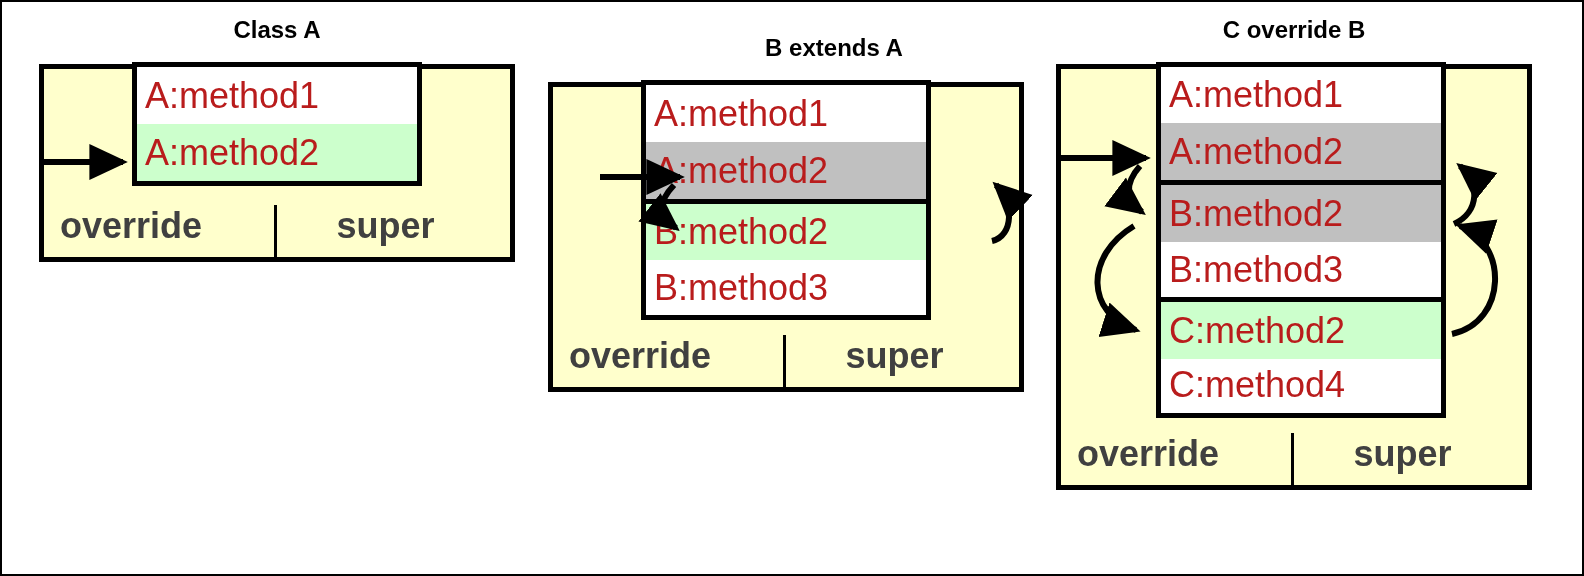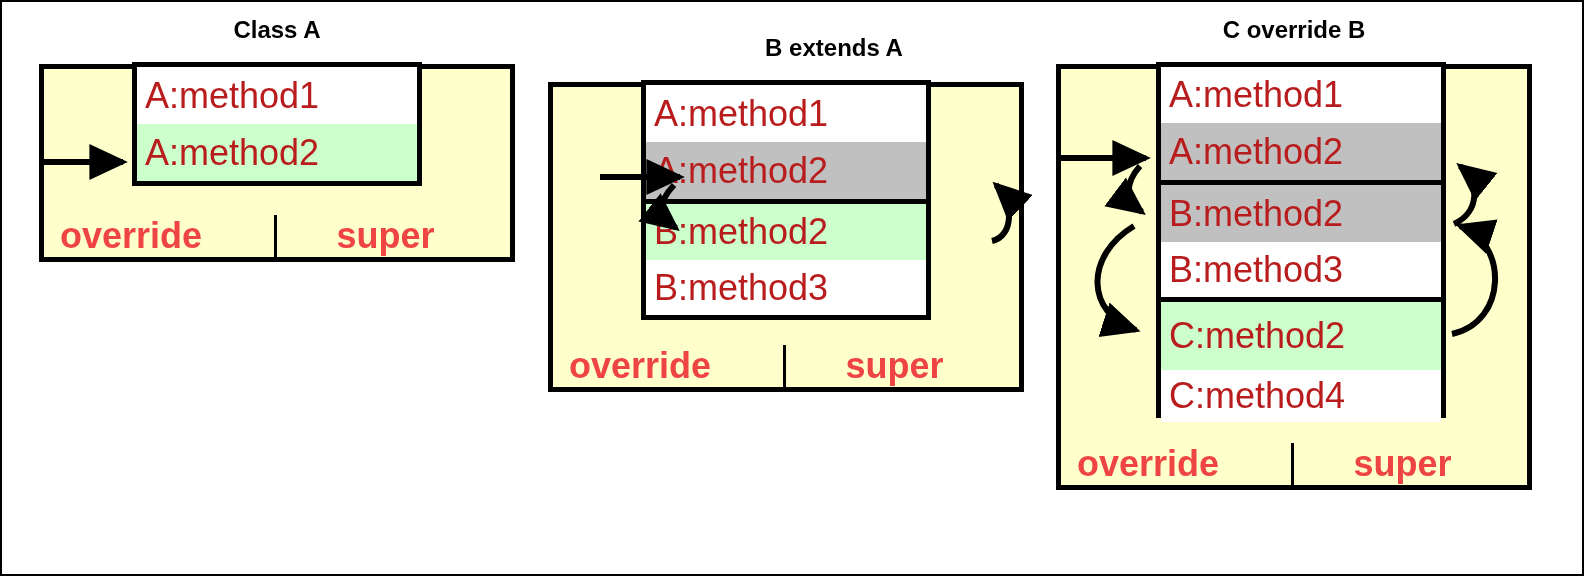--- a/index.html
+++ b/index.html
@@ -50,22 +50,22 @@
     left: 0;
     bottom: 0;
     width: 100%;
     display: flex;
     align-items: flex-end;
   }
   .outer-col {
     box-sizing: border-box;
     font-size: 36px;
     font-weight: bold;
-    color: #ef4444;
-    padding-bottom: 0;
+    color: #404040;
+    padding-bottom: 10px;
     white-space: nowrap;
   }
   .outer-col.override {
     flex: 0 0 50%;
     text-align: left;
     padding-left: 16px;
     border-right: 3px solid #000000;
   }
   .outer-col.super {
     flex: 1 1 auto;
@@ -184,21 +184,21 @@
         <div class="outer-col override">override</div>
         <div class="outer-col super">super</div>
       </div>
     </div>
 
     <div class="method-box" style="left:100px; top:58px; width:290px; height:356px;">
       <div class="method-row bg-white" style="height:56px;">A:method1</div>
       <div class="method-row bg-gray sep-below" style="height:62px;">A:method2</div>
       <div class="method-row bg-gray" style="height:57px;">B:method2</div>
       <div class="method-row bg-white sep-below" style="height:60px;">B:method3</div>
-      <div class="method-row bg-green" style="height:68px;">C:method2</div>
+      <div class="method-row bg-green" style="height:57px;">C:method2</div>
       <div class="method-row bg-white" style="height:52px;">C:method4</div>
     </div>
 
     <svg class="arrow-layer" viewBox="0 0 476 488">
       <defs>
         <marker id="ah3" markerWidth="7" markerHeight="7" refX="5.6" refY="3.3" orient="auto" markerUnits="strokeWidth">
           <path d="M0,0.3 L6.4,3.3 L0,6.3 z" fill="#000000"></path>
         </marker>
       </defs>
 

